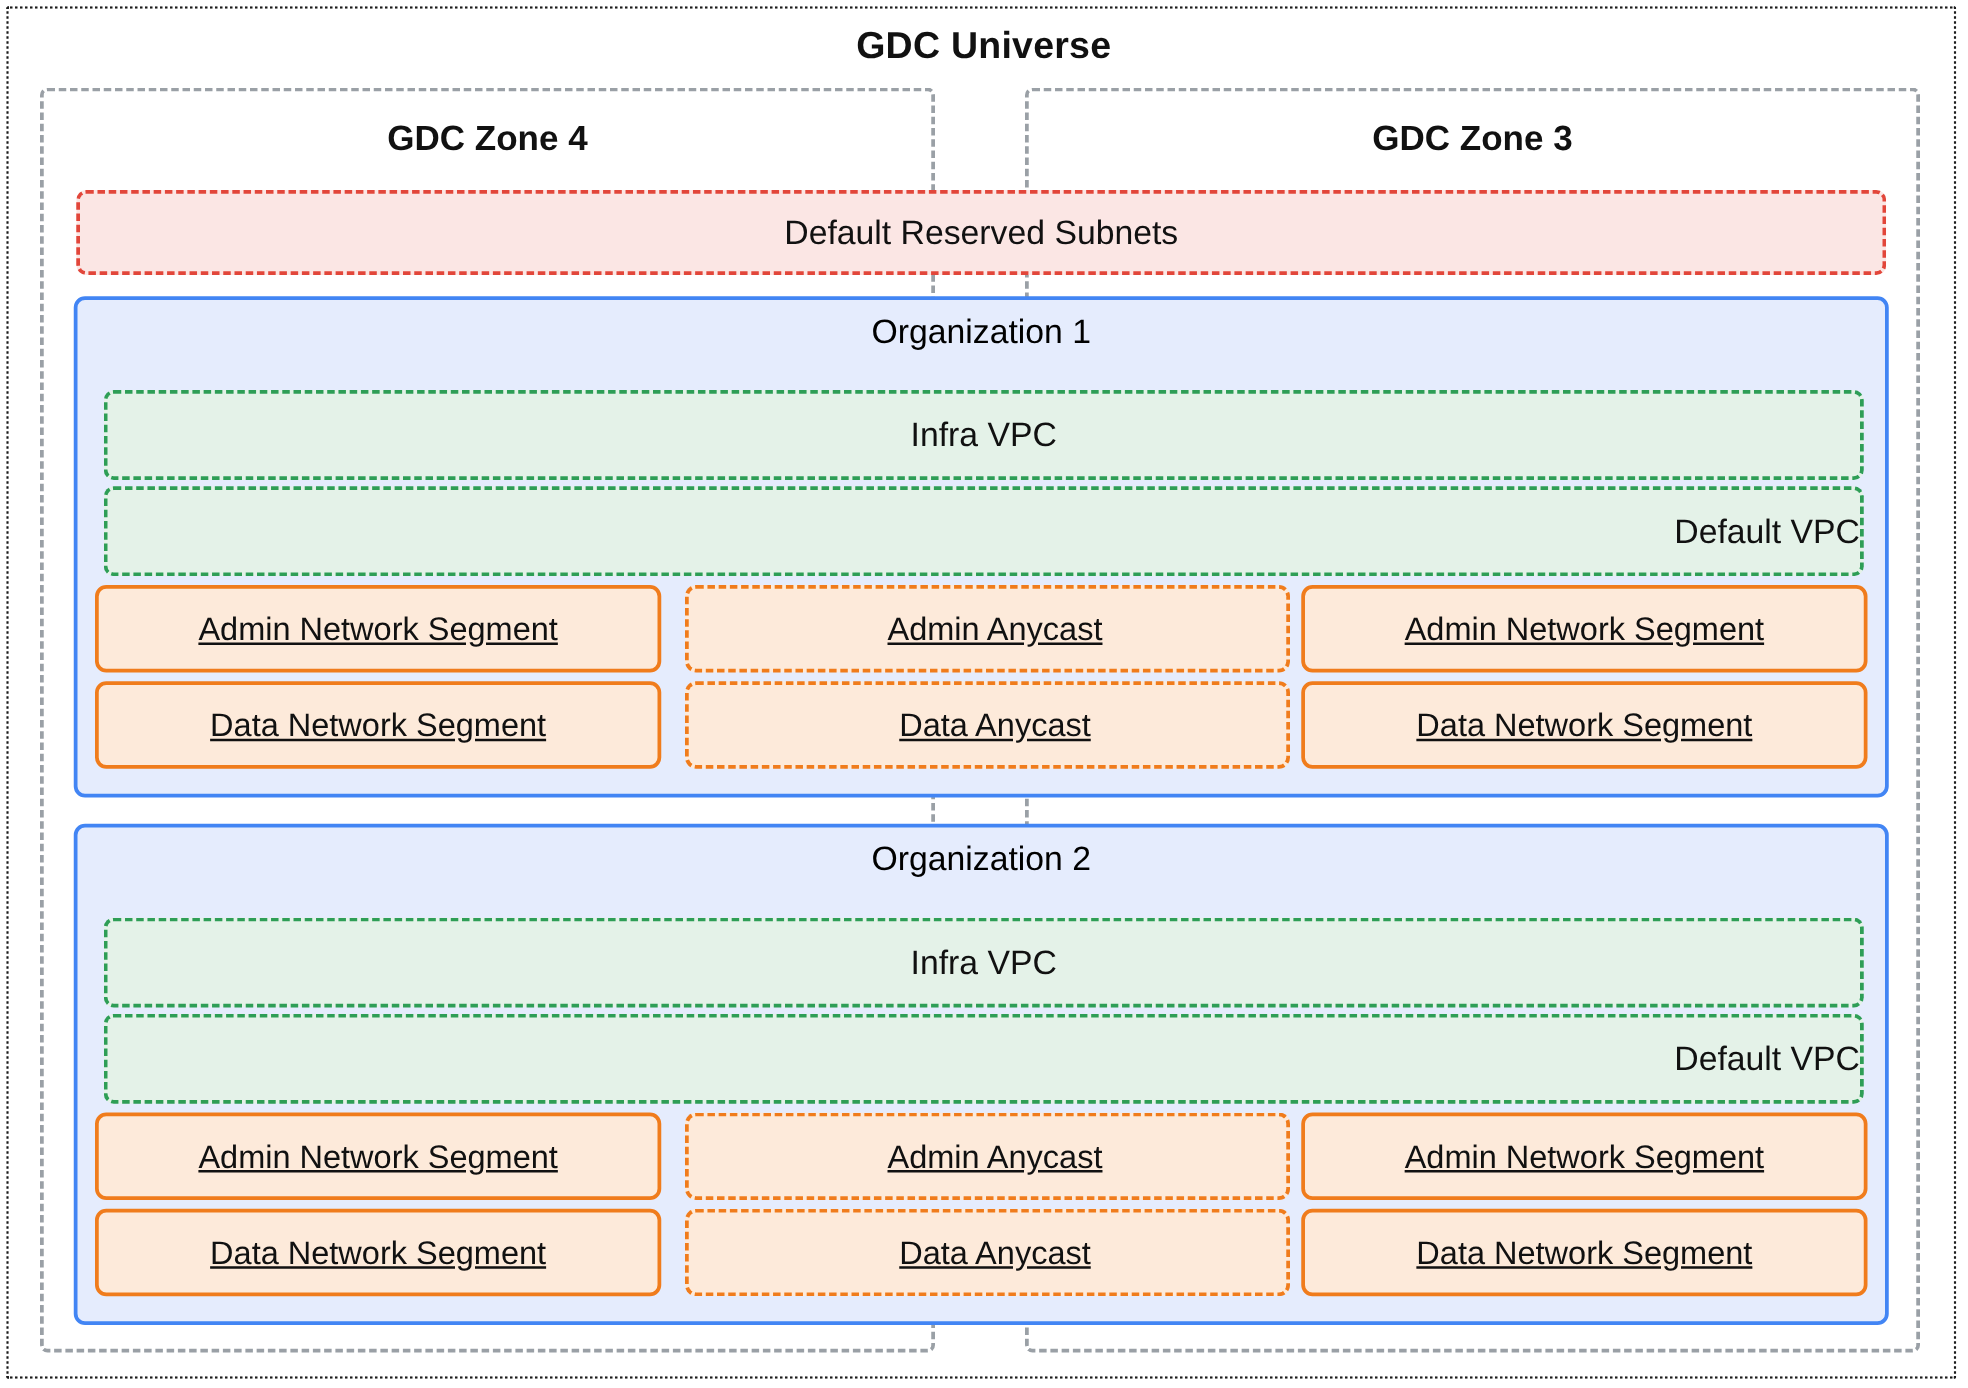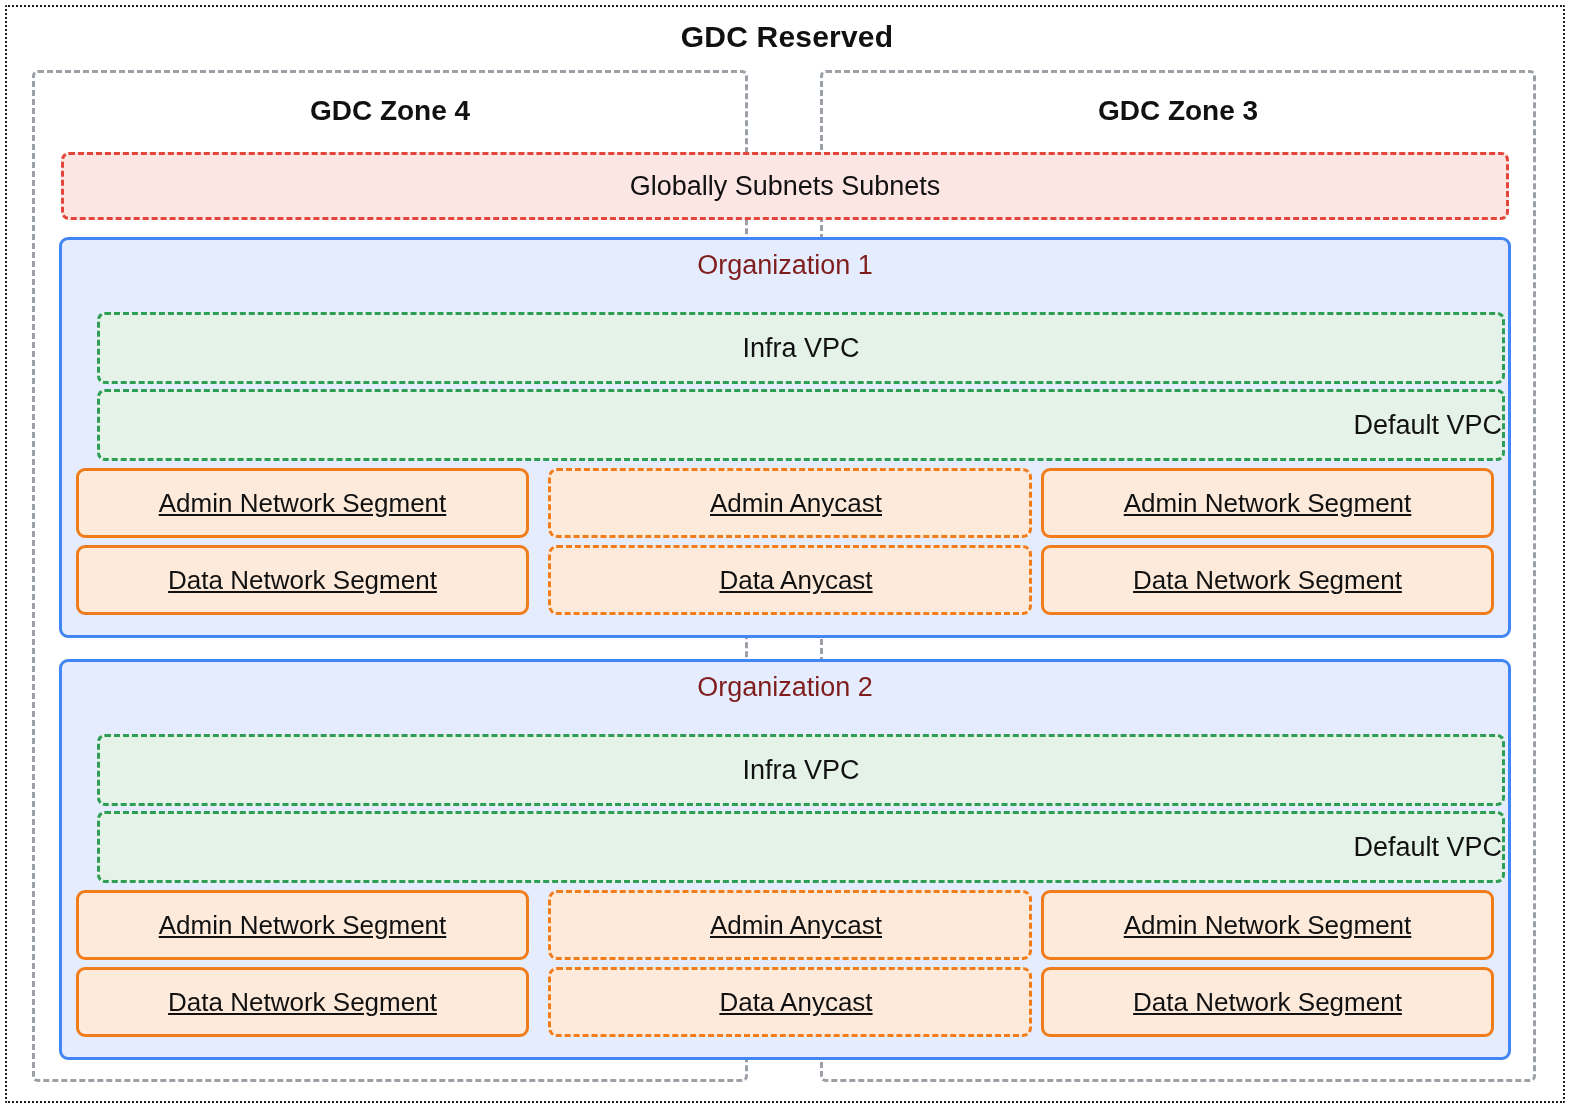--- a/index.html
+++ b/index.html
@@ -99,27 +99,27 @@
   .org-1 { top: 237px; height: 401px; }
   .org-2 { top: 659px; height: 401px; }
 
   .org-title {
     position: absolute;
     left: 0;
     top: 10px;
     width: 100%;
     text-align: center;
     font-size: 27px;
-    color: #7f1d1d;
+    color: #000000;
   }
 
   
   .vpc-box {
     position: absolute;
-    left: 35px;
+    left: 21px;
     width: 1408px;
     height: 72px;
     box-sizing: border-box;
     border: 3px dashed #2e9e56;
     border-radius: 8px;
     background: #e4f2e8;
     display: flex;
     align-items: center;
     justify-content: center;
     font-size: 27px;
@@ -173,27 +173,27 @@
 </head>
 <body>
 
 <div id="canvas">
 
   <div class="universe-frame"></div>
 
   <div class="zone-frame zone-1"></div>
   <div class="zone-frame zone-2"></div>
 
-  <div class="universe-title">GDC Reserved</div>
+  <div class="universe-title">GDC Universe</div>
 
   <div class="zone-title zone-title-1">GDC Zone 4</div>
   <div class="zone-title zone-title-2">GDC Zone 3</div>
 
   <div class="reserved-subnets">
-    <span>Globally Subnets Subnets</span>
+    <span>Default Reserved Subnets</span>
   </div>
 
   <div class="org-box org-1">
     <div class="org-title">Organization 1</div>
 
     <div class="vpc-box vpc-infra">
       <span>Infra VPC</span>
     </div>
     <div class="vpc-box vpc-default">
       <span>Default VPC</span>

